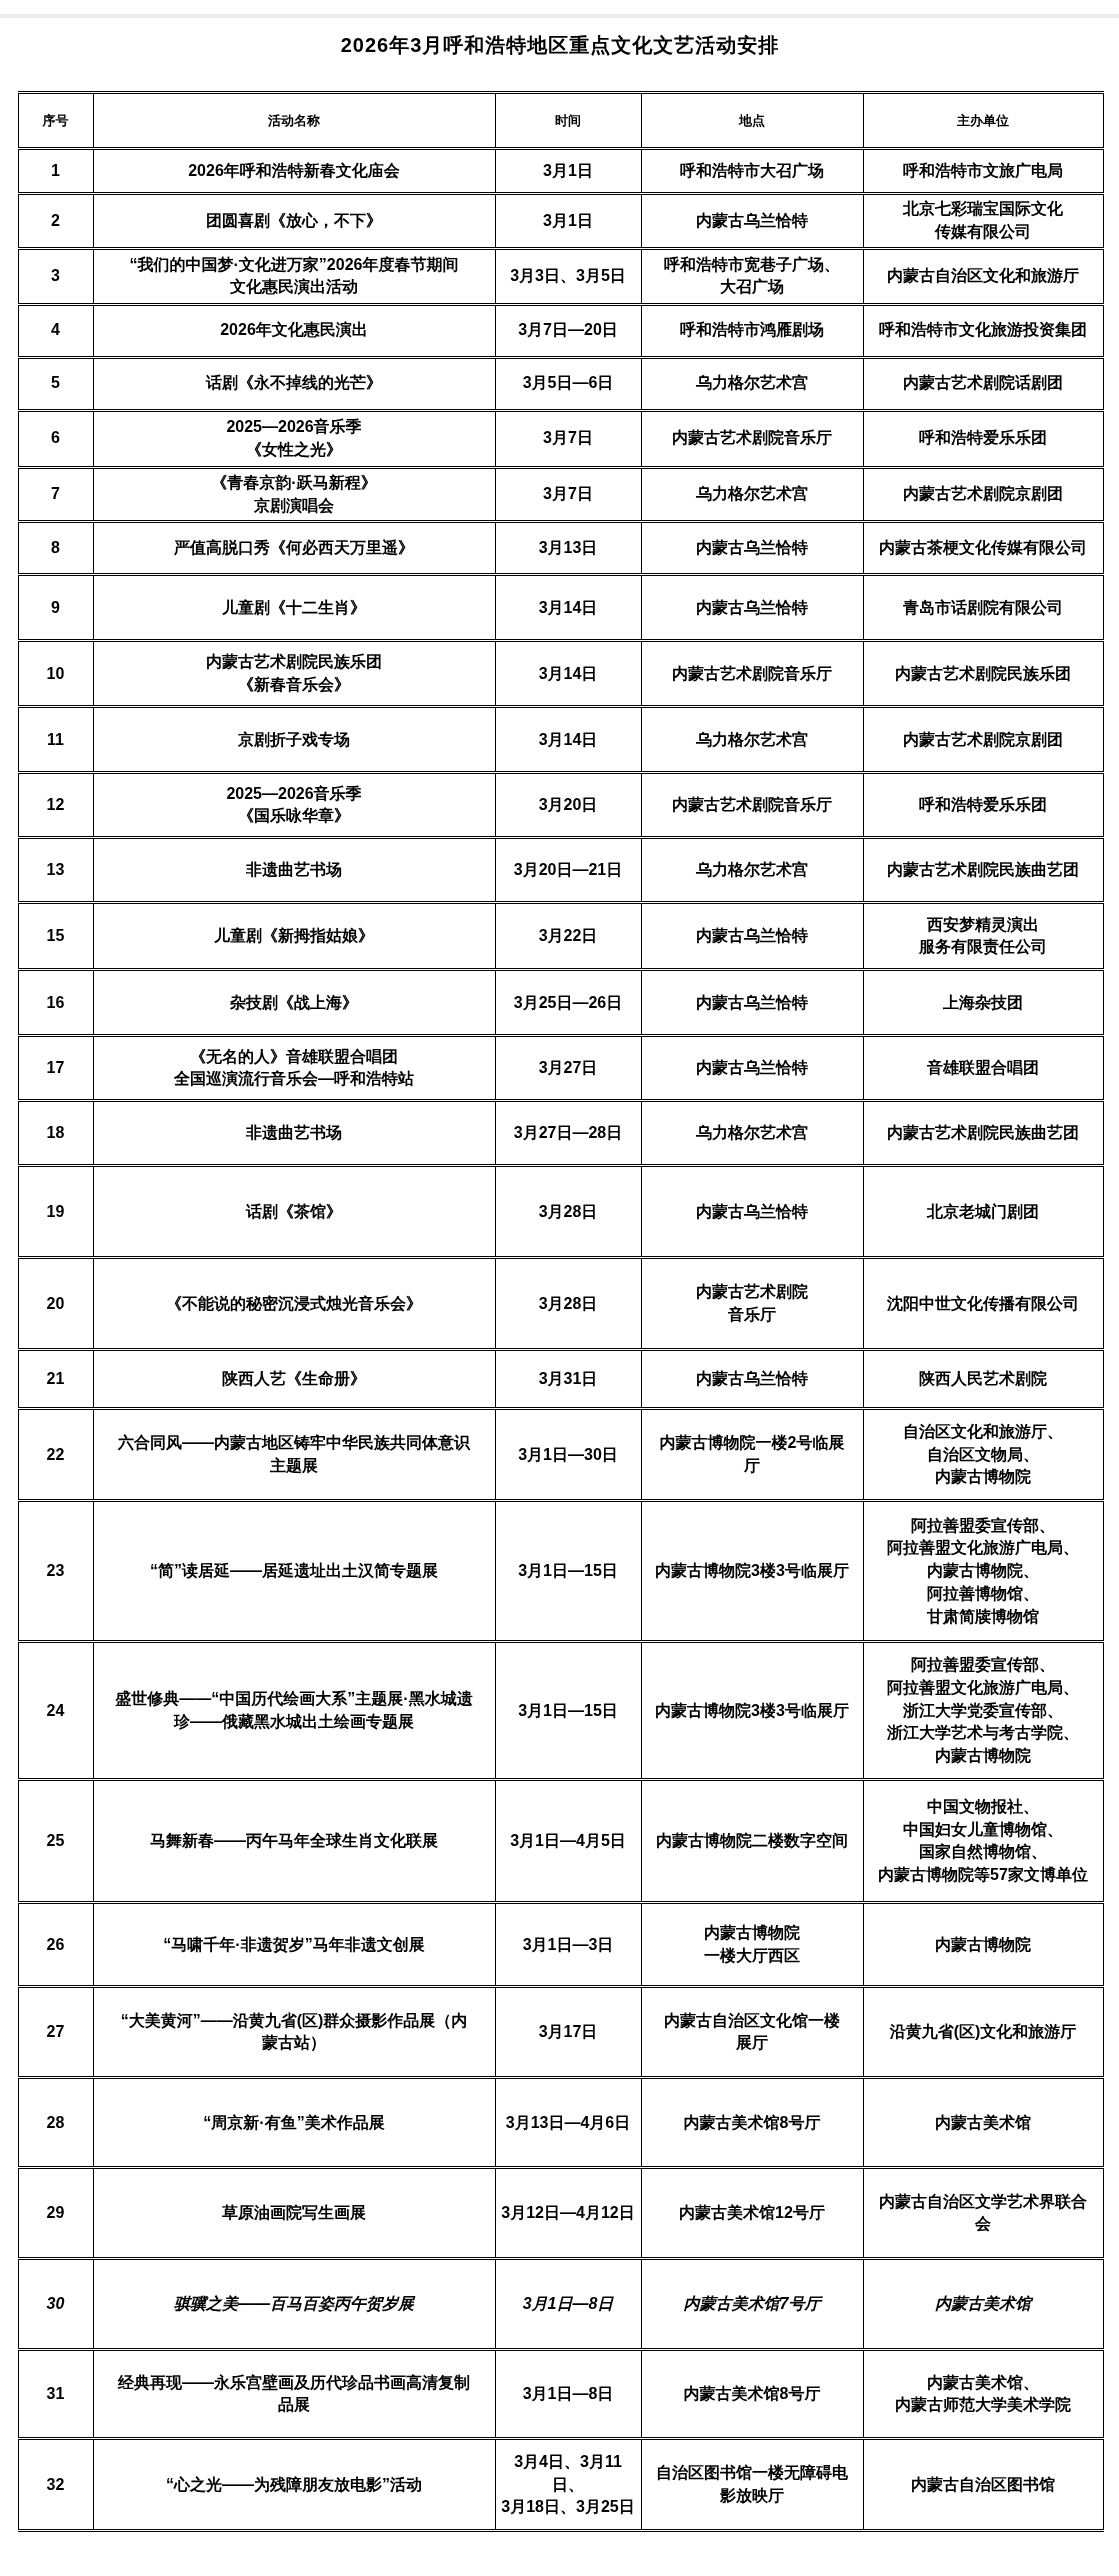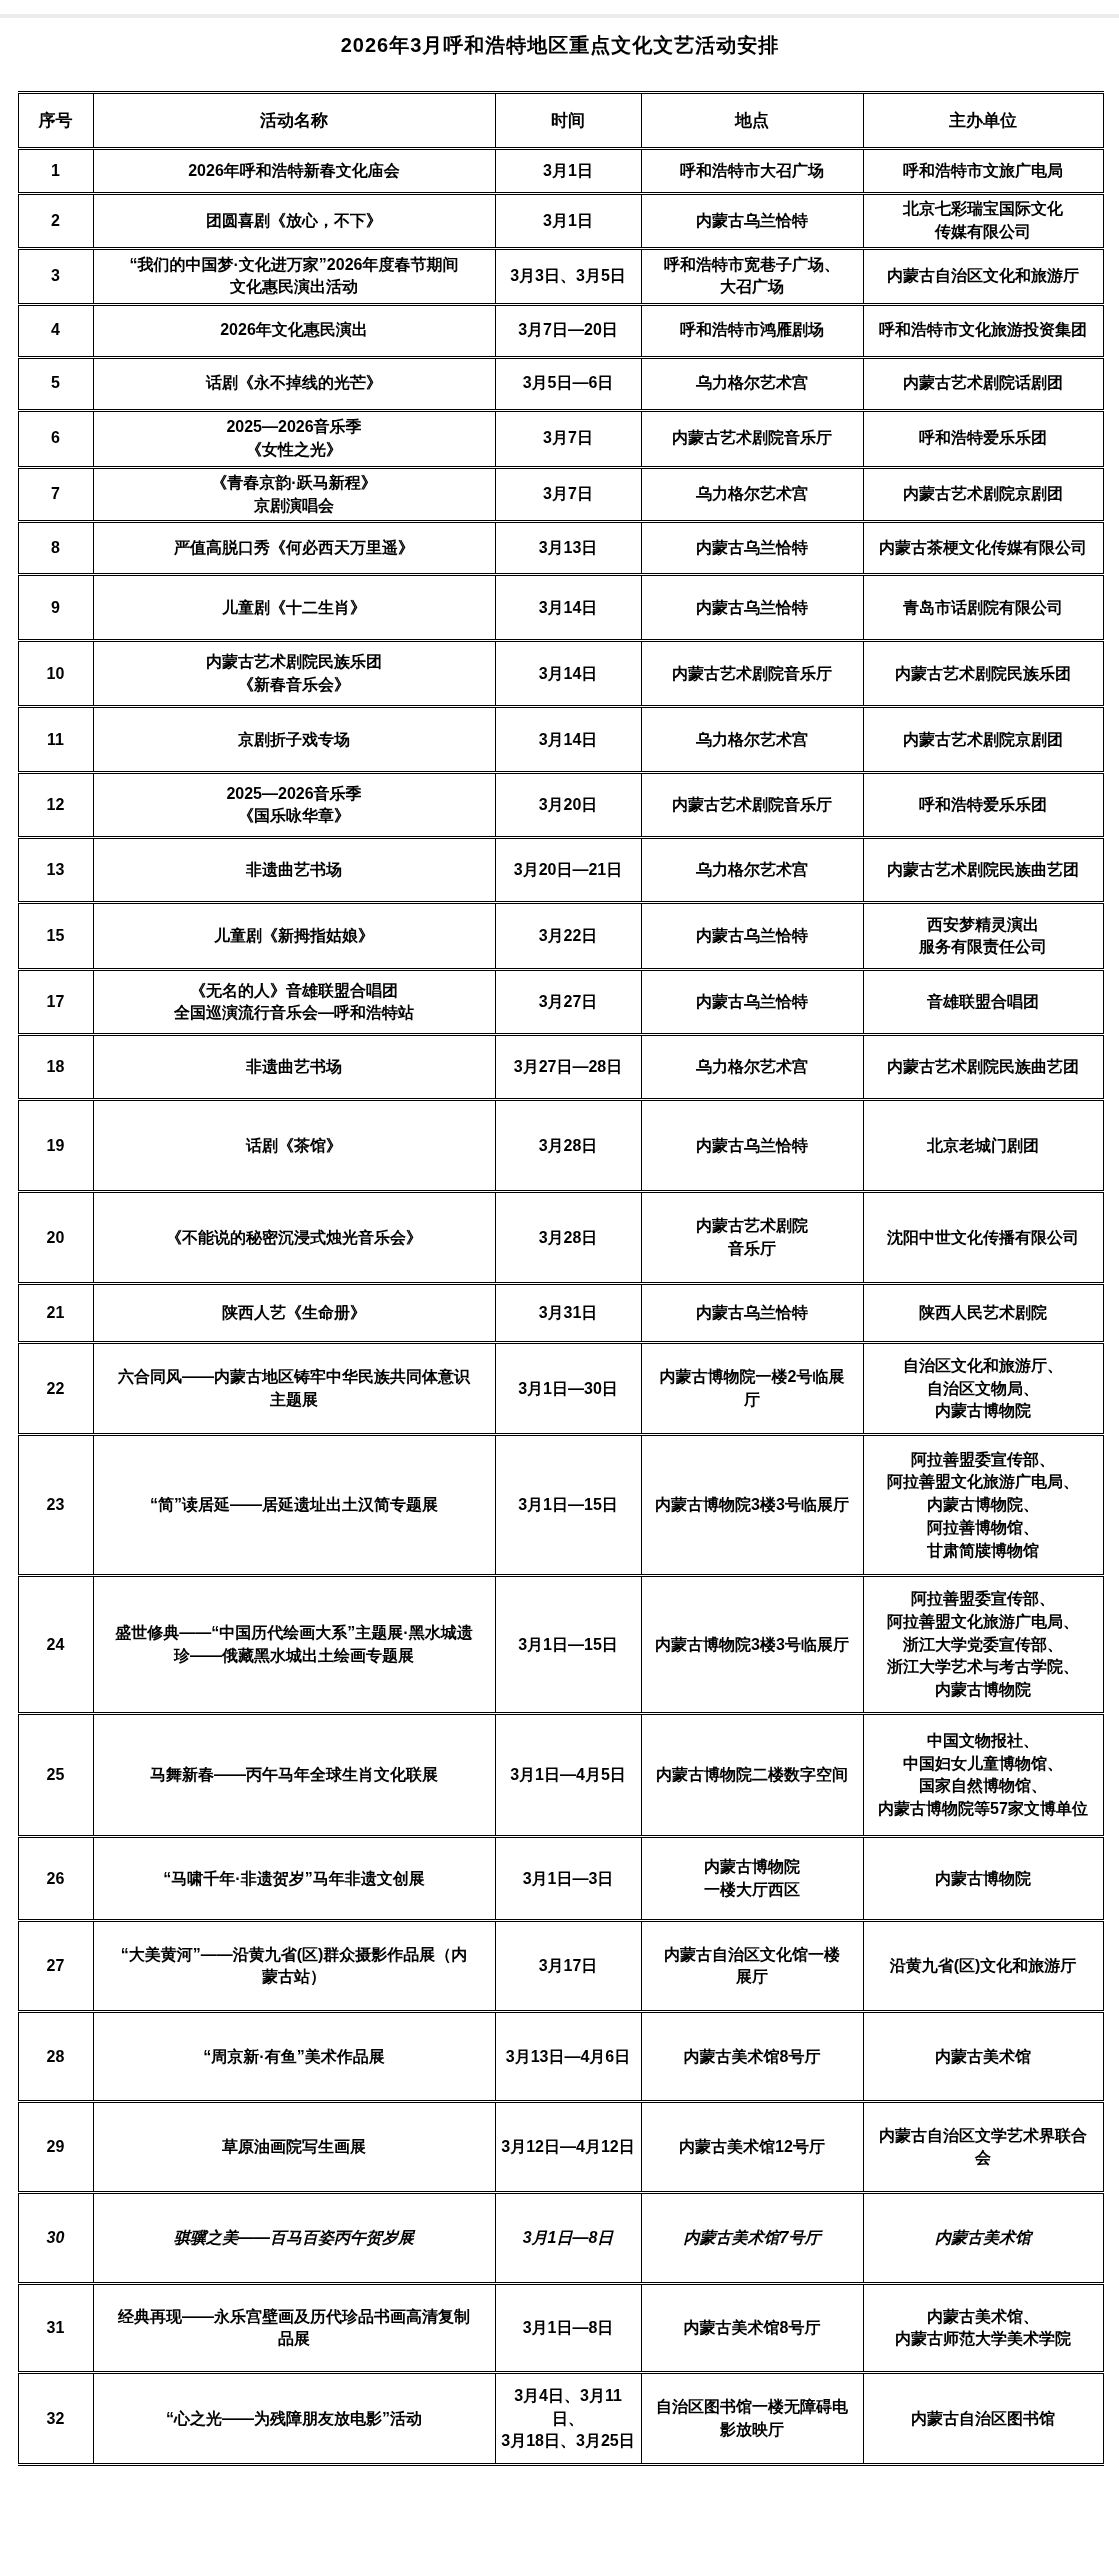--- a/index.html
+++ b/index.html
@@ -57,21 +57,21 @@
     border-bottom: 3.6px double #000;
     text-align: center;
     vertical-align: middle;
     padding: 3.1px 5.2px;
     overflow: hidden;
     white-space: pre-line;
     word-break: break-all;
   }
   table.events th {
     height: 47px;
-    font-size: 17px;
+    font-size: 13px;
     font-weight: 700;
   }
   table.events td {
     font-size: 16px;
     font-weight: 700;
     line-height: 1.42;
   }
 </style>
 </head>
 <body>
@@ -198,20 +198,27 @@
           <td>内蒙古艺术剧院民族曲艺团</td>
         </tr>
         <tr style="height: 67px;">
           <td>15</td>
           <td>儿童剧《新拇指姑娘》</td>
           <td>3月22日</td>
           <td>内蒙古乌兰恰特</td>
           <td>西安梦精灵演出
 服务有限责任公司</td>
         </tr>
+        <tr style="height: 66px;">
+          <td>16</td>
+          <td>杂技剧《战上海》</td>
+          <td>3月25日—26日</td>
+          <td>内蒙古乌兰恰特</td>
+          <td>上海杂技团</td>
+        </tr>
         <tr style="height: 65px;">
           <td>17</td>
           <td>《无名的人》音雄联盟合唱团
 全国巡演流行音乐会—呼和浩特站</td>
           <td>3月27日</td>
           <td>内蒙古乌兰恰特</td>
           <td>音雄联盟合唱团</td>
         </tr>
         <tr style="height: 65px;">
           <td>18</td>

